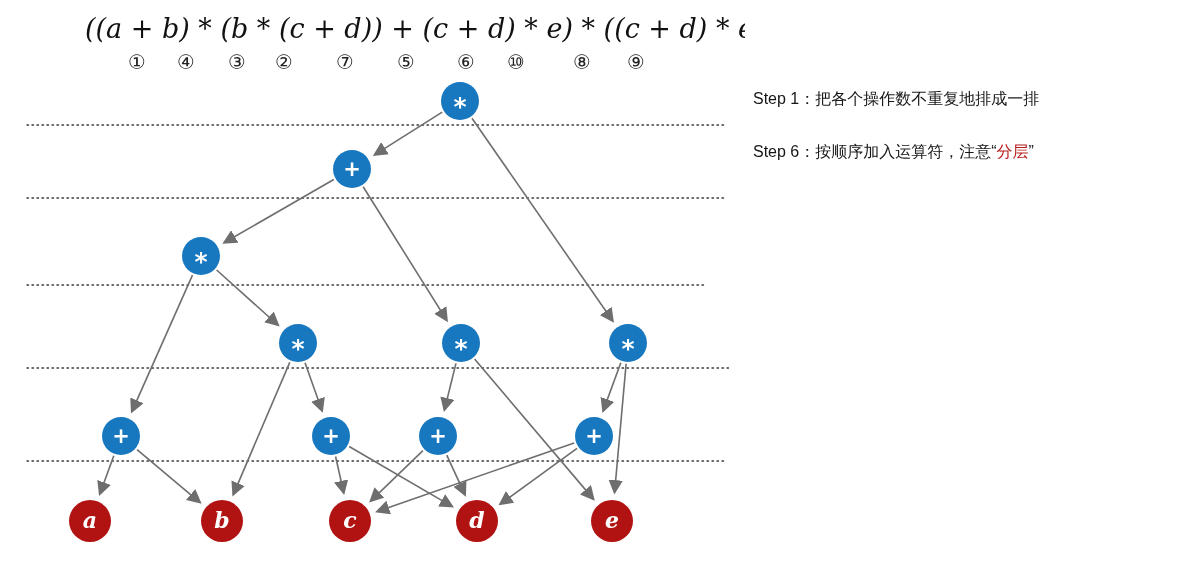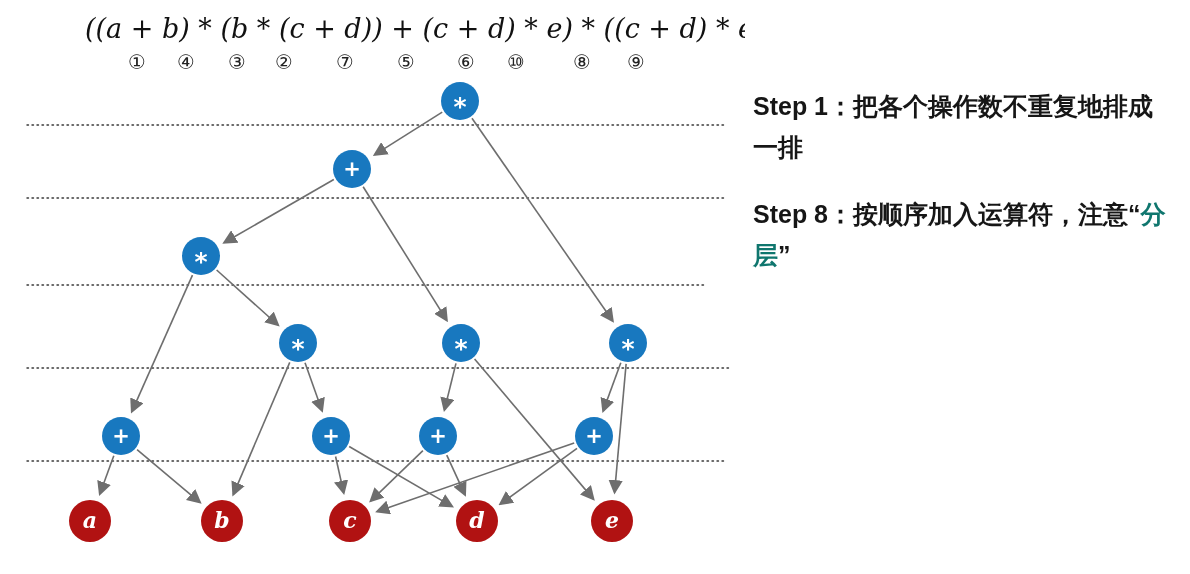--- a/index.html
+++ b/index.html
@@ -62,27 +62,27 @@
 
   .steps {
     position: absolute;
     left: 753px;
     top: 86px;
     width: 422px;
     color: #161616;
   }
 
   .step {
-    font-size: 25px;
-    font-weight: 700;
+    font-size: 16px;
+    font-weight: 400;
     line-height: 1.62;
     margin: 0 0 27px 0;
   }
 
-  .highlight { color: #0f766e; }
+  .highlight { color: #b91c1c; }
 </style>
 </head>
 <body>
 
 <div class="stage">
 
   <svg id="graph-svg" class="graph" width="745" height="574" viewBox="0 0 745 574">
     <defs>
       <marker id="arrowhead" markerWidth="9" markerHeight="9" refX="7.5" refY="4.5" orient="auto">
         <path d="M0,0 L9,4.5 L0,9 z" fill="#6e6e6e"></path>
@@ -193,17 +193,17 @@
           <text x="612" y="528" text-anchor="middle" font-size="22" class="node-label operand-label">e</text>
         </g>
       </g>
   </svg>
 
   <div class="steps">
     <div class="step">
       <span>Step 1：</span><span>把各个操作数不重复地排成一排</span>
     </div>
     <div class="step">
-      <span>Step 8：</span><span>按顺序加入运算符，注意“</span><span class="highlight">分层</span><span>”</span>
+      <span>Step 6：</span><span>按顺序加入运算符，注意“</span><span class="highlight">分层</span><span>”</span>
     </div>
   </div>
 
 </div>
 
 </body></html>

